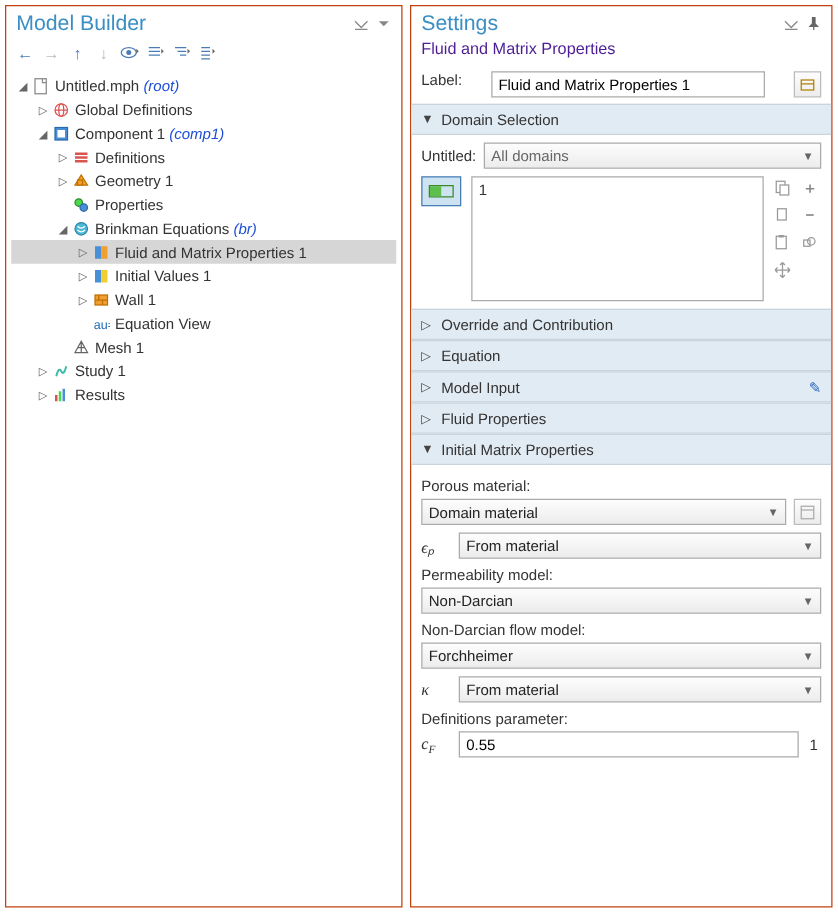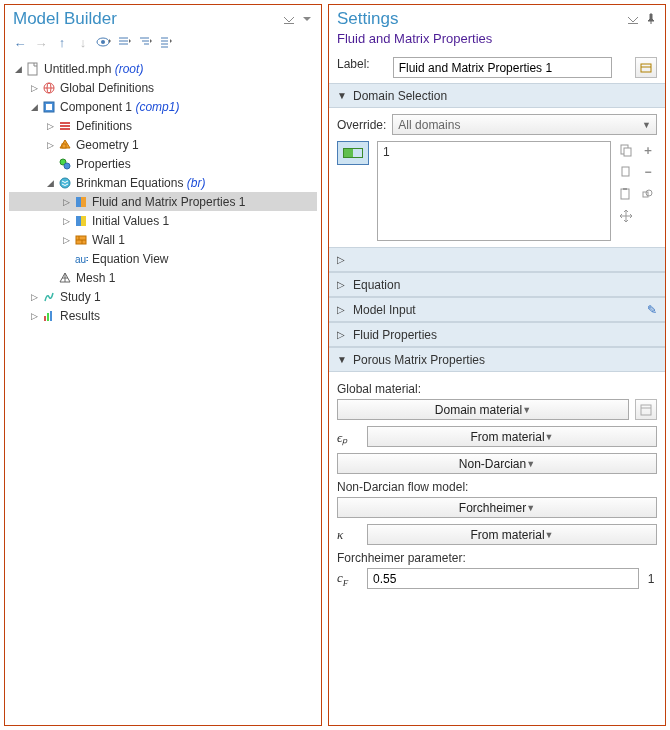--- a/index.html
+++ b/index.html
@@ -29,21 +29,21 @@
 .field-row { display: flex; align-items: flex-start; padding: 5px 8px; gap: 23px; }
 .field-label { font-size: 12px; }
 .text-input { flex: 1; border: 1px solid #aaa; padding: 2px 5px; font-size: 12px; height: 21px; background: #fff; }
 .icon-btn { width: 22px; height: 21px; border: 1px solid #bbb; background: linear-gradient(#fdfdfd,#ececec); display: flex; align-items: center; justify-content: center; cursor: pointer; font-size: 11px; }
 .section-head { background: #e1ebf3; border-top: 1px solid #c8d4de; border-bottom: 1px solid #c8d4de; padding: 4px 8px; display: flex; align-items: center; font-size: 12px; cursor: pointer; height: 25px; }
 .section-head .arrow { width: 12px; font-size: 10px; color: #444; margin-right: 4px; }
 .section-head .title { flex: 1; }
 .section-body { padding: 6px 8px; }
 .sel-row { display: flex; align-items: center; gap: 6px; margin-bottom: 6px; }
 .select { flex: 1; border: 1px solid #aaa; padding: 2px 5px; height: 21px; font-size: 12px; background: linear-gradient(#fdfdfd,#ececec); display: flex; align-items: center; justify-content: space-between; color: #666; cursor: pointer; }
-.select.enabled { color: #222; justify-content: center; }
+.select.enabled { color: #222; }
 .select .caret { font-size: 9px; color: #666; }
 .sel-area { display: flex; gap: 4px; }
 .list-box { flex: 1; border: 1px solid #aaa; height: 100px; padding: 3px 5px; font-size: 12px; background: #fff; }
 .side-tools { display: flex; flex-direction: column; gap: 4px; margin-left: 2px; align-items: center; }
 .side-tools .row2 { display: flex; gap: 4px; }
 .tool-ic { width: 18px; height: 18px; display: flex; align-items: center; justify-content: center; color: #888; font-size: 12px; cursor: pointer; }
 .preview-btn { width: 32px; height: 24px; border: 1px solid #4a7db5; background: #cde3f2; display: flex; align-items: center; justify-content: center; margin-right: 4px; }
 .prev-inner { width: 20px; height: 10px; border: 1px solid #3a8a2a; display: flex; }
 .prev-inner span { flex: 1; }
 .prev-inner span:first-child { background: #5fbf4d; }
@@ -287,21 +287,21 @@
         </svg>
     </div>
   </div>
 
   <div class="section-head">
     <span class="arrow">▼</span>
     <span class="title">Domain Selection</span>
   </div>
   <div class="section-body">
     <div class="sel-row">
-      <span class="field-label">Override:</span>
+      <span class="field-label">Untitled:</span>
       <div class="select">
         <span>All domains</span>
         <span class="caret">▼</span>
       </div>
     </div>
     <div class="sel-area">
       <div class="preview-btn">
         <div class="prev-inner">
             <span></span>
             <span></span>
@@ -349,41 +349,42 @@
               </svg>
             </span>
           <span class="tool-ic"></span>
         </div>
       </div>
     </div>
   </div>
 
   <div class="section-head">
     <span class="arrow">▷</span>
+    <span class="title">Override and Contribution</span>
   </div>
   <div class="section-head">
     <span class="arrow">▷</span>
     <span class="title">Equation</span>
   </div>
   <div class="section-head">
     <span class="arrow">▷</span>
     <span class="title">Model Input</span>
     <span class="pencil">✎</span>
   </div>
   <div class="section-head">
     <span class="arrow">▷</span>
     <span class="title">Fluid Properties</span>
   </div>
 
   <div class="section-head">
     <span class="arrow">▼</span>
-    <span class="title">Porous Matrix Properties</span>
+    <span class="title">Initial Matrix Properties</span>
   </div>
   <div class="section-body">
-    <div class="lbl-line">Global material:</div>
+    <div class="lbl-line">Porous material:</div>
     <div class="row-inline">
       <div class="select enabled" style="flex:1">
         <span>Domain material</span>
           <span class="caret">▼</span>
       </div>
       <div class="icon-btn">
         <svg width="12" height="12">
             <rect x="1" y="1" width="10" height="10" fill="none" stroke="#aaa"></rect>
             <line x1="1" y1="4" x2="11" y2="4" stroke="#aaa"></line>
           </svg>
@@ -391,20 +392,21 @@
     </div>
 
     <div class="row-inline">
       <span class="sym">ϵₚ</span>
       <div class="select enabled" style="flex:1">
         <span>From material</span>
           <span class="caret">▼</span>
       </div>
     </div>
 
+    <div class="lbl-line">Permeability model:</div>
     <div class="row-inline">
       <div class="select enabled" style="flex:1">
         <span>Non-Darcian</span>
           <span class="caret">▼</span>
       </div>
     </div>
 
     <div class="lbl-line">Non-Darcian flow model:</div>
     <div class="row-inline">
       <div class="select enabled" style="flex:1">
@@ -414,20 +416,20 @@
     </div>
 
     <div class="row-inline">
       <span class="sym">κ</span>
       <div class="select enabled" style="flex:1">
         <span>From material</span>
           <span class="caret">▼</span>
       </div>
     </div>
 
-    <div class="lbl-line">Forchheimer parameter:</div>
+    <div class="lbl-line">Definitions parameter:</div>
     <div class="row-inline">
       <span class="sym"><i>c</i><sub style="font-size:9px">F</sub></span>
       <input class="text-input" style="flex: 1 1 0%;" value="0.55">
       <span class="suffix">1</span>
     </div>
   </div>
 </div>
 
 </body></html>

